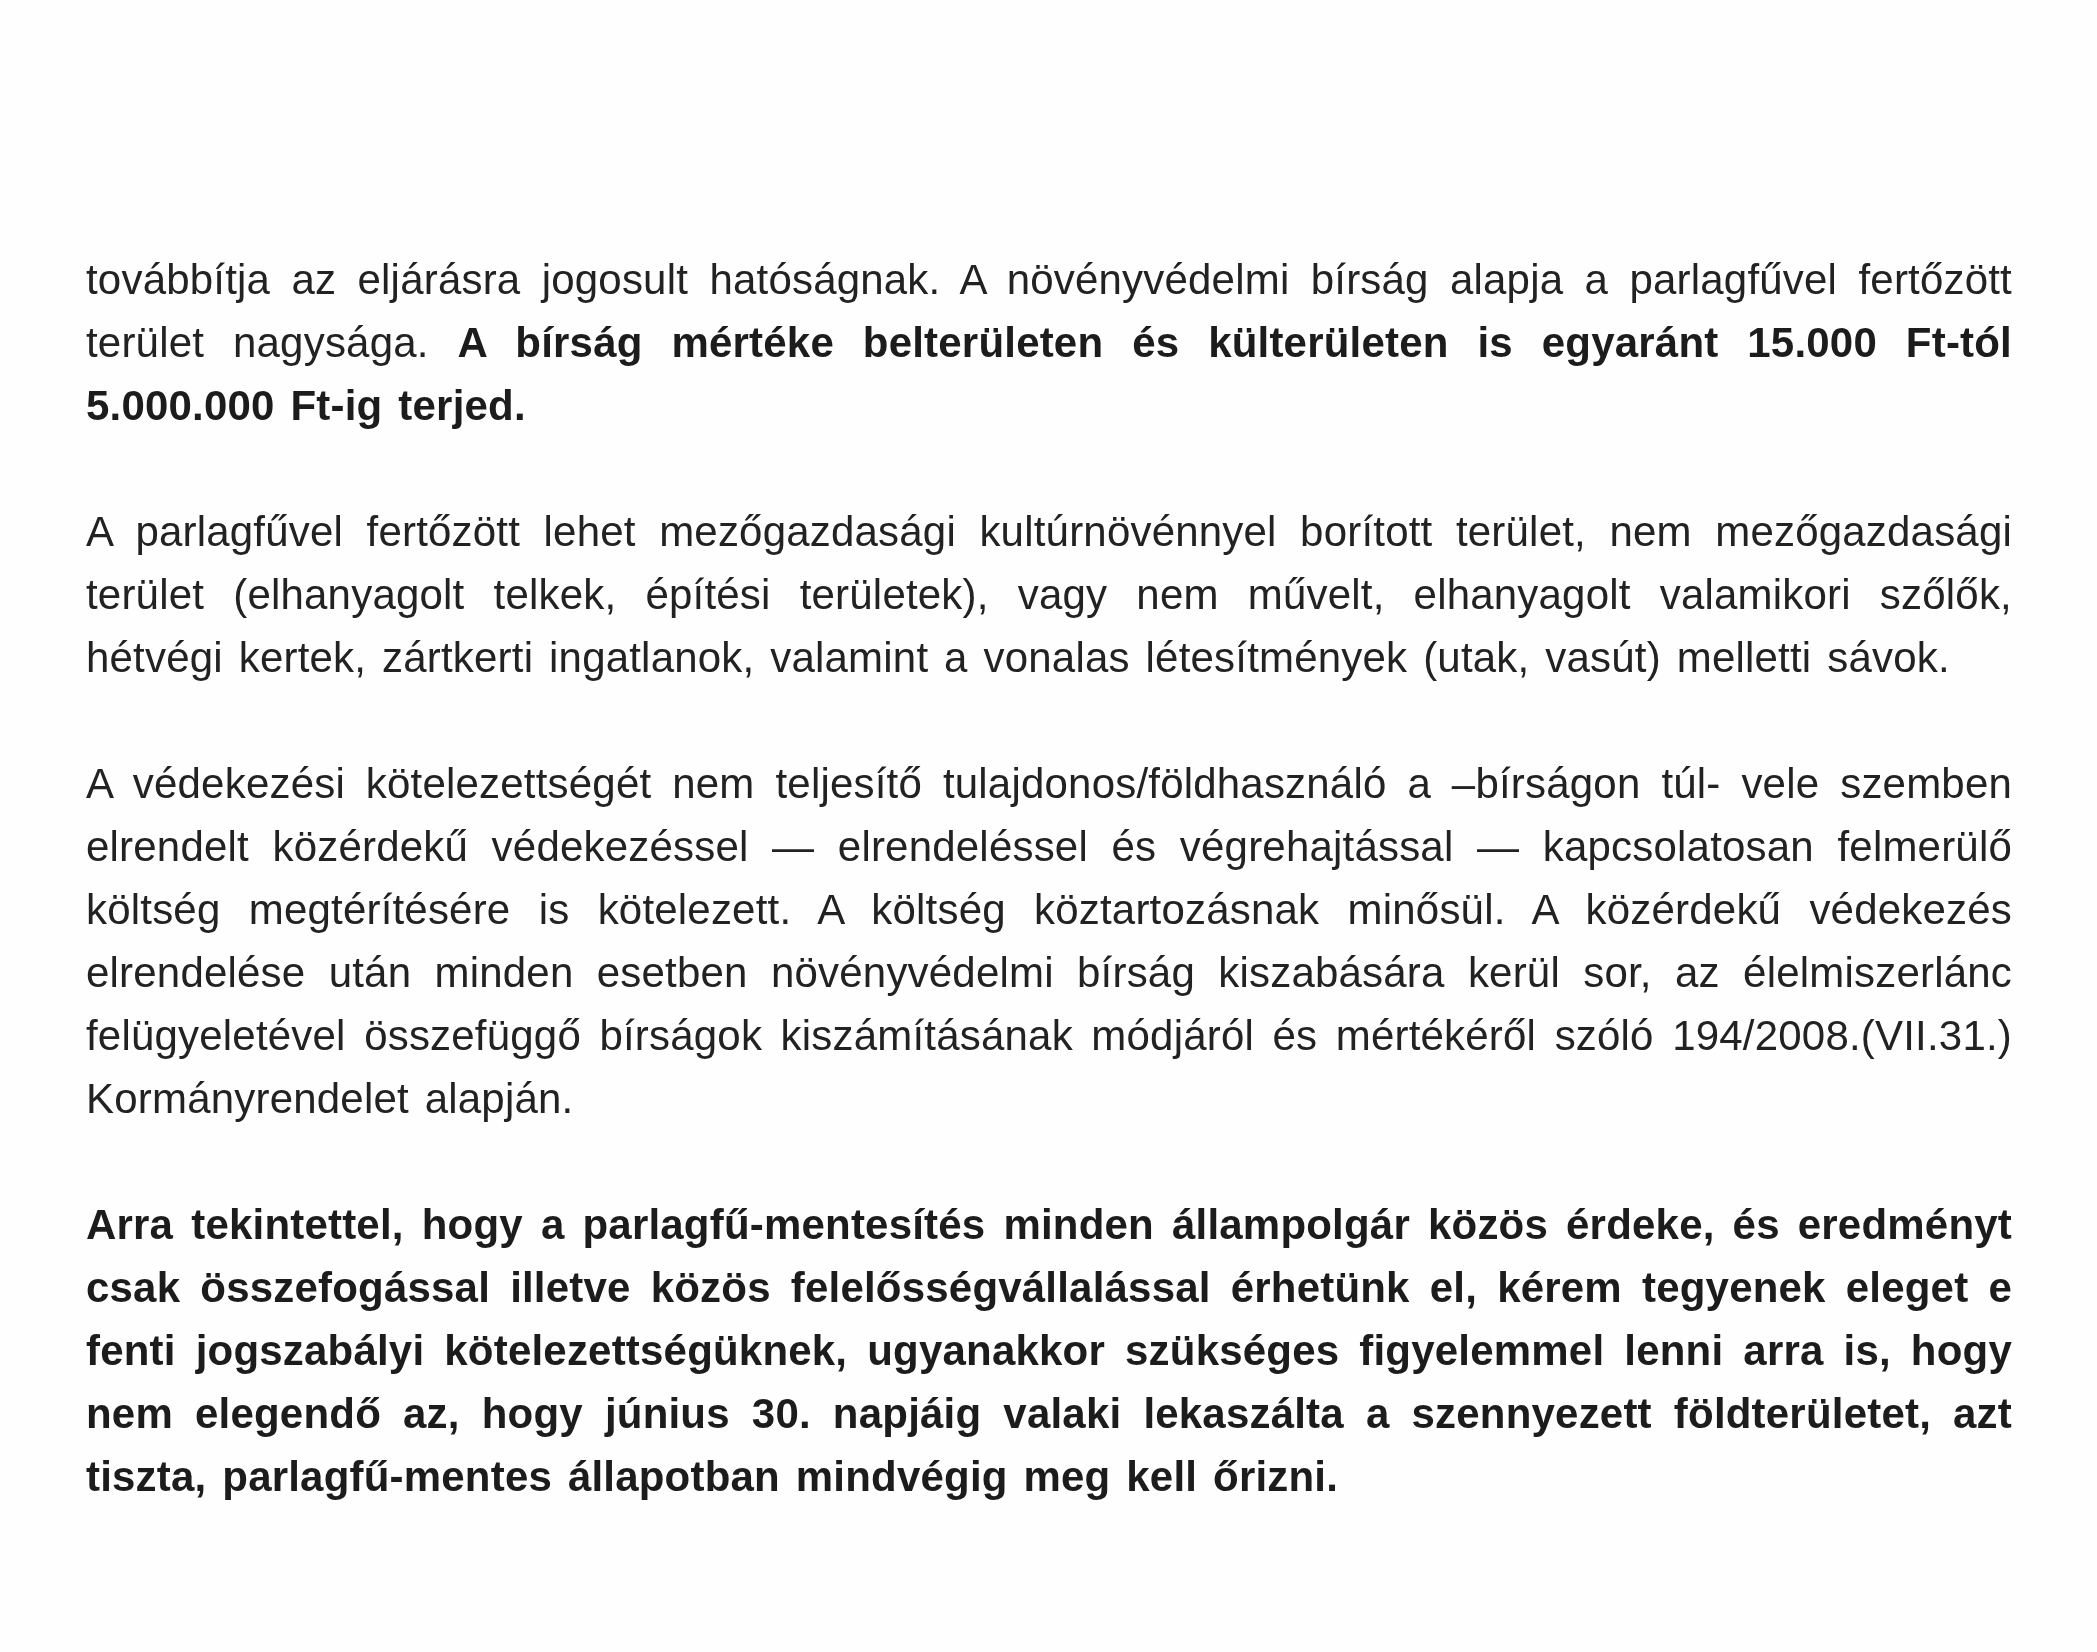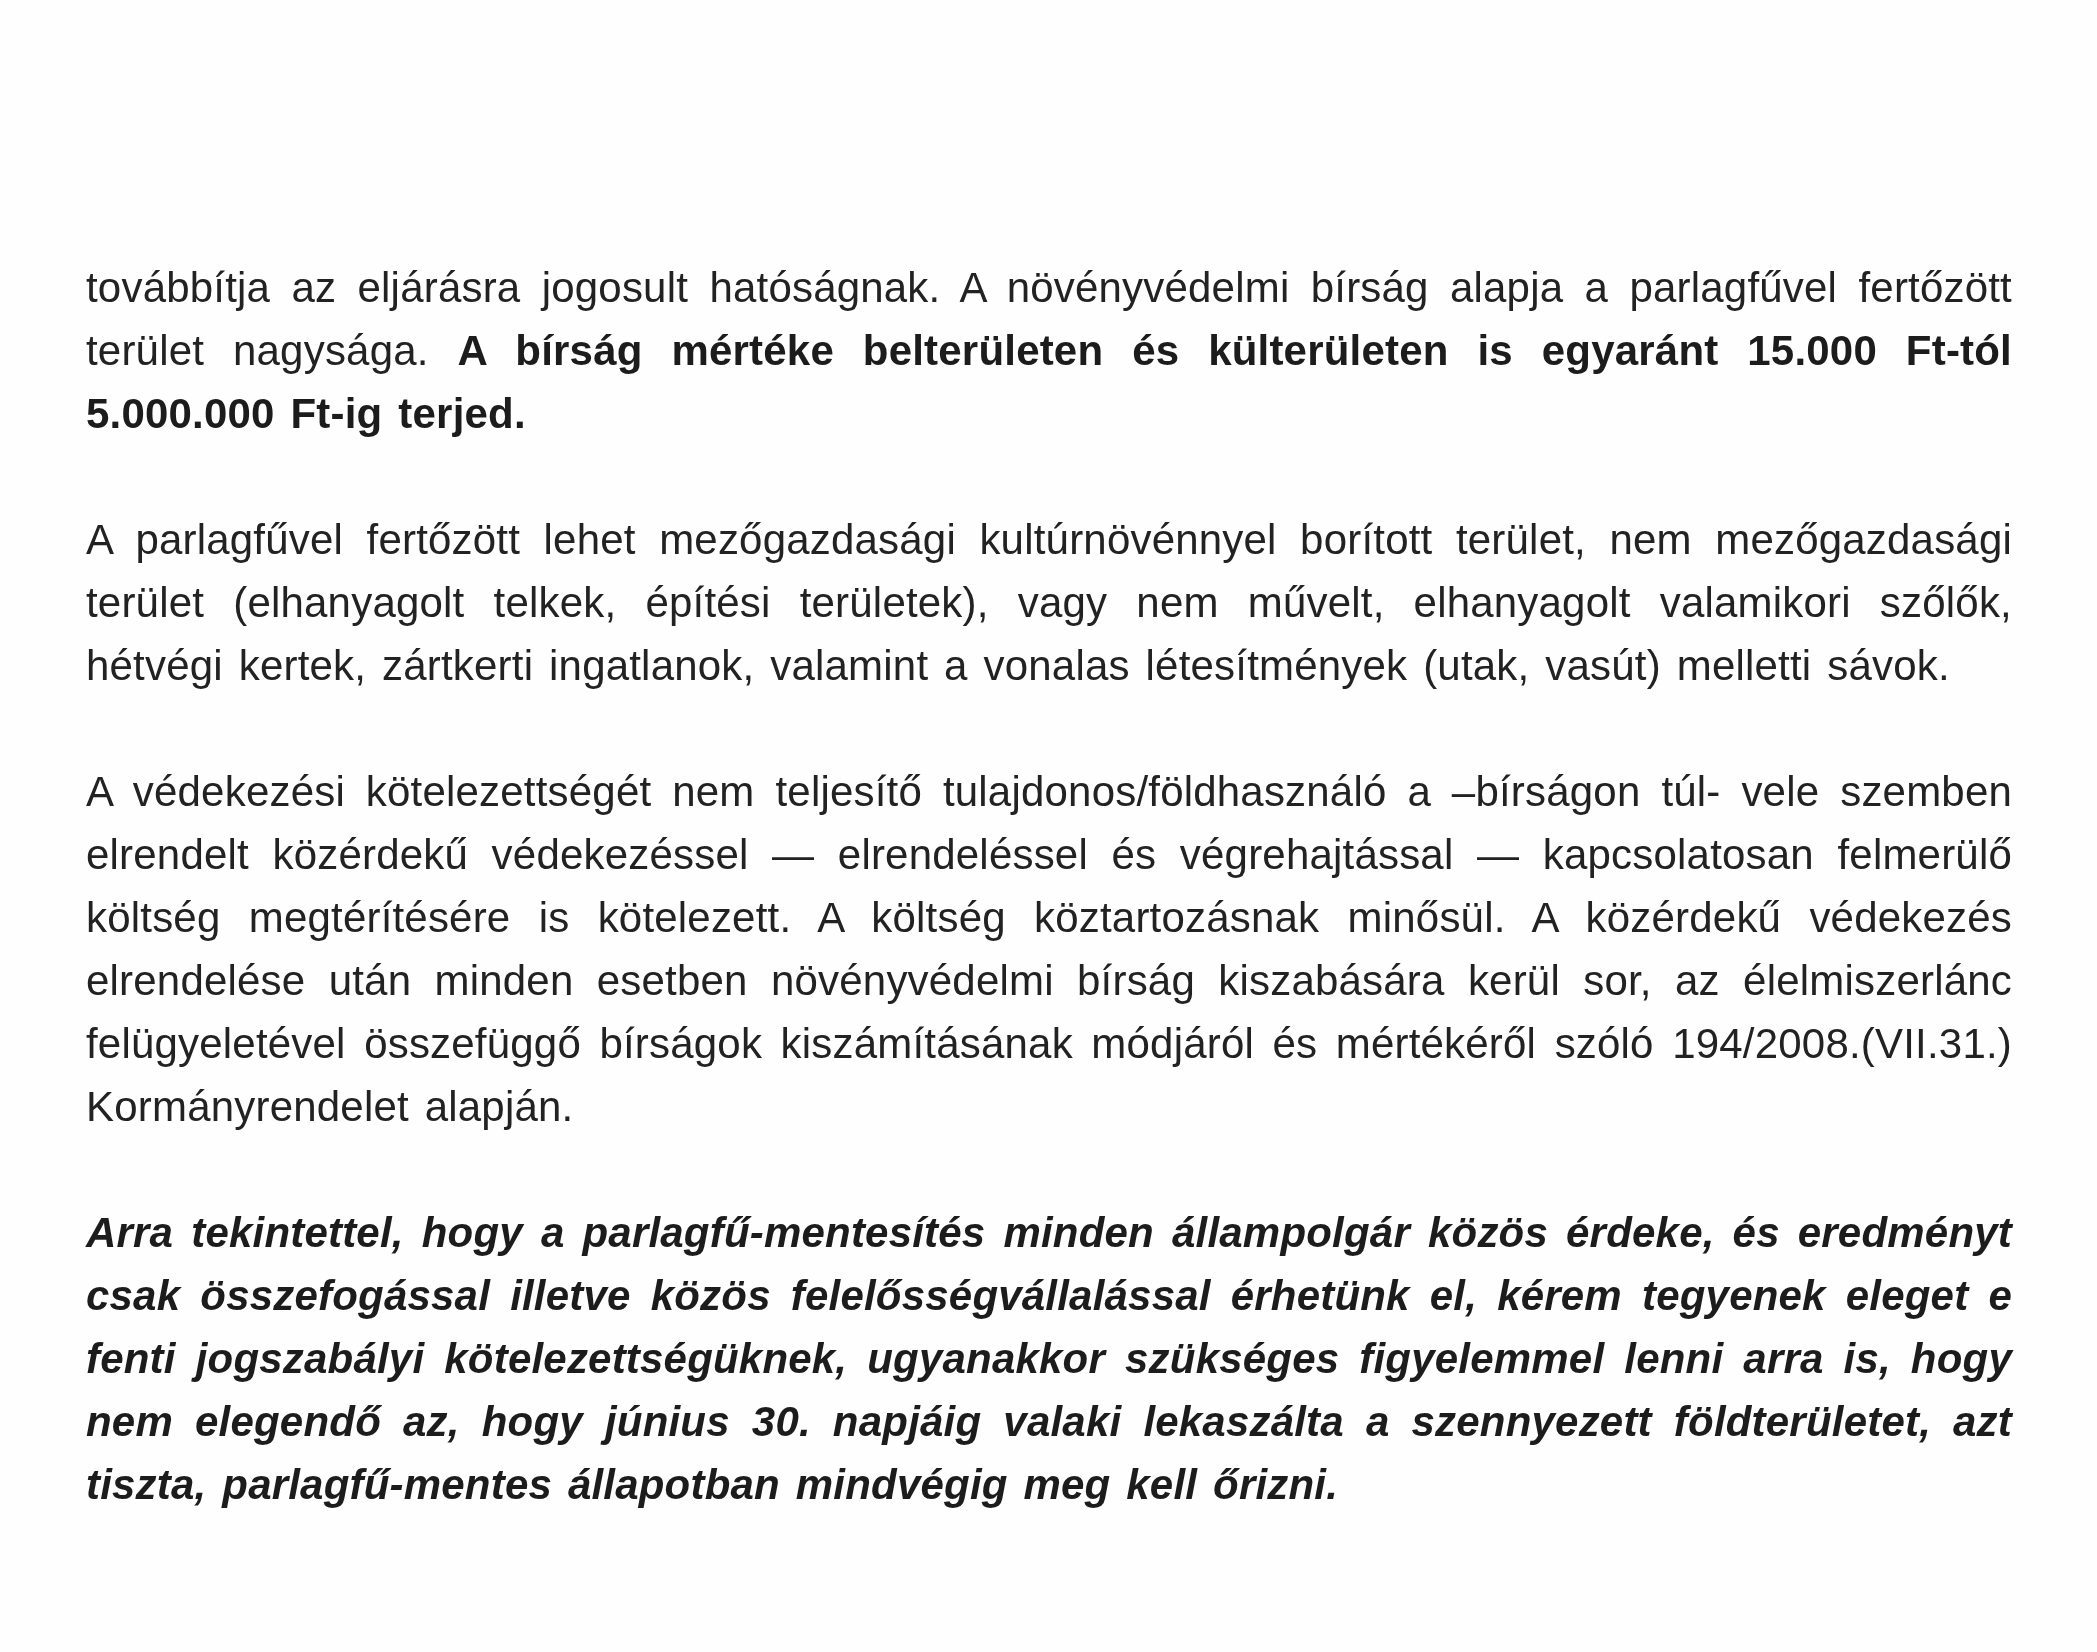--- a/index.html
+++ b/index.html
@@ -12,35 +12,34 @@
     width: 2097px;
     height: 1652px;
     background: #fefefe;
     overflow: hidden;
     font-family: "Liberation Sans", "DejaVu Sans", sans-serif;
     color: #222222;
   }
   .doc-body {
     position: absolute;
     left: 86px;
-    top: 256px;
+    top: 248px;
     width: 1926px;
   }
   .doc-body p {
     margin: 0 0 63px 0;
     font-size: 42px;
     line-height: 63px;
     text-align: justify;
     text-align-last: left;
     word-spacing: 4px;
     letter-spacing: 0.2px;
   }
   .doc-body p:last-child {
     margin-bottom: 2px;
-    font-style: italic;
   }
   .run-bold {
     font-weight: bold;
     color: #1c1c1c;
   }
   .run-normal {
     font-weight: normal;
   }
 </style>
 </head>

